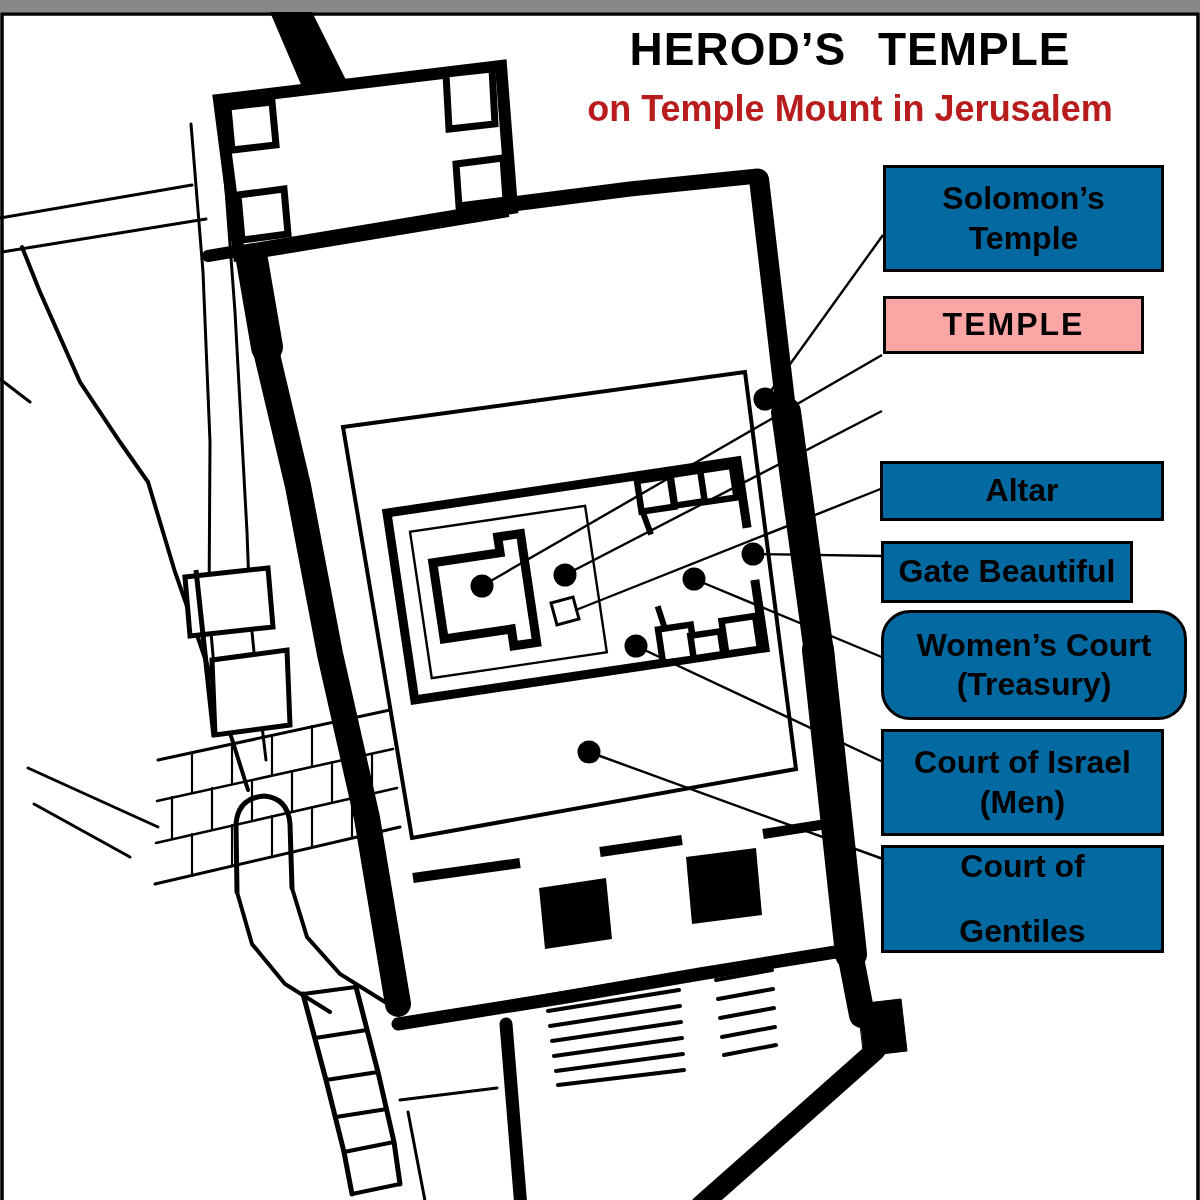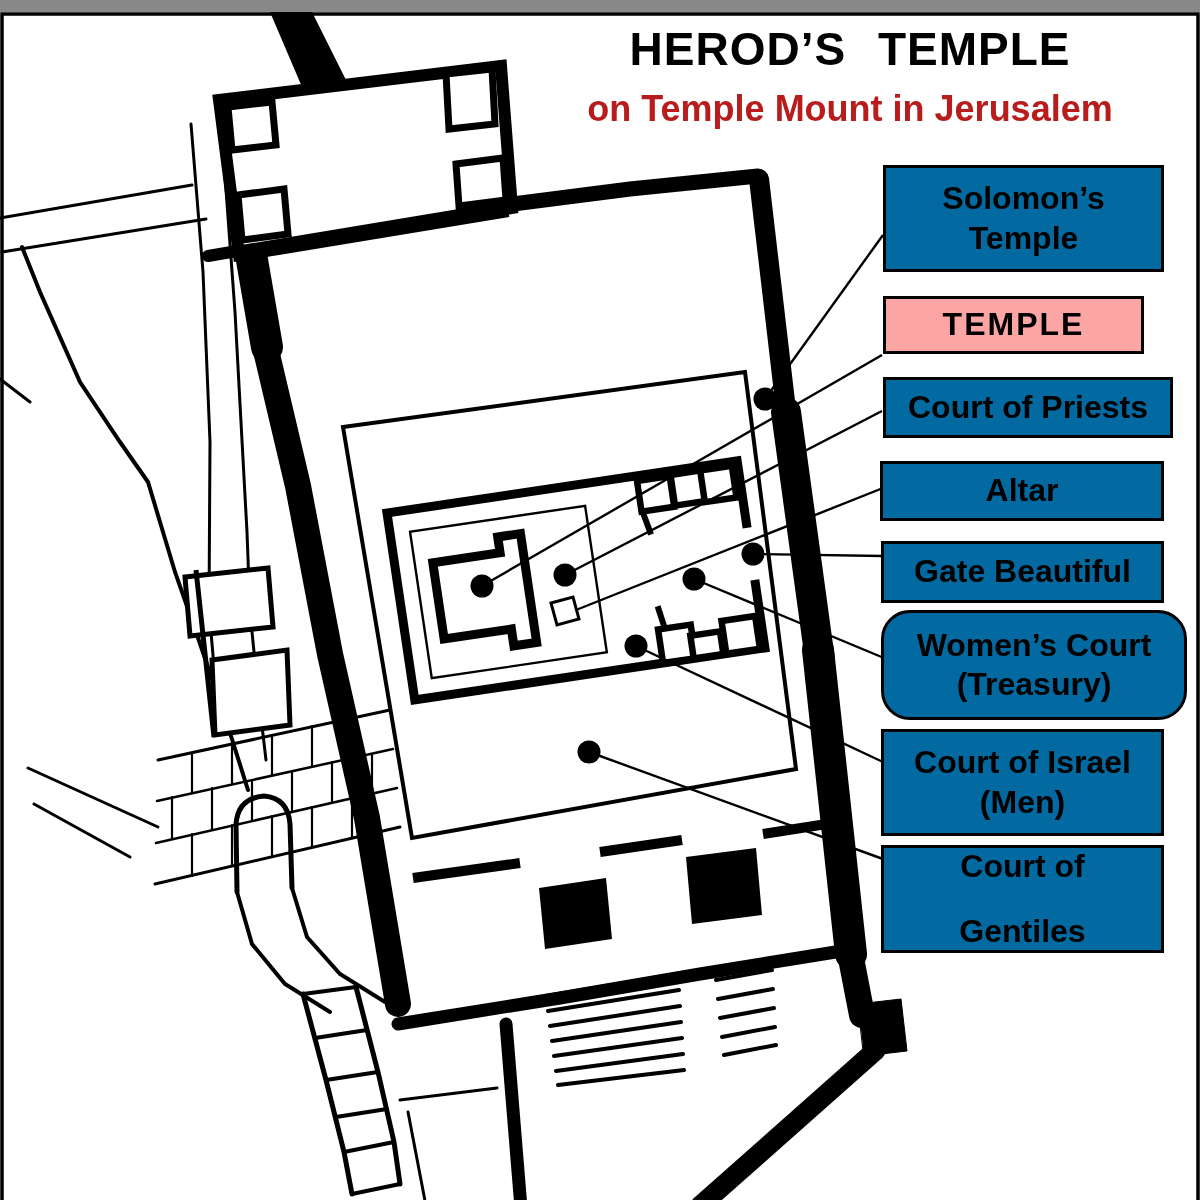--- a/index.html
+++ b/index.html
@@ -146,29 +146,25 @@
   <div class="subtitle">on Temple Mount in Jerusalem</div>
 
   <div class="label-box" style="left:883px;top:153px;width:281px;height:107px;">
     <span>Solomon’s</span>
     <span>Temple</span>
   </div>
   <div class="label-box" style="left: 883px; top: 284px; width: 261px; height: 58px; letter-spacing: 2px; background: #fca5a5;">
     <span>TEMPLE</span>
 
   </div>
-  <div class="label-box" style="left:883px;top:365px;width:290px;height:61px;">
-    <span>Court of Priests</span>
-
-  </div>
   <div class="label-box" style="left:880px;top:449px;width:284px;height:60px;">
     <span>Altar</span>
 
   </div>
-  <div class="label-box" style="left:881px;top:529px;width:283px;height:62px;">
+  <div class="label-box" style="left:881px;top:529px;width:252px;height:62px;">
     <span>Gate Beautiful</span>
 
   </div>
   <div class="label-box" style="left:881px;top:598px;width:306px;height:110px;border-radius:29px;">
     <span>Women’s Court</span>
     <span>(Treasury)</span>
   </div>
   <div class="label-box" style="left:881px;top:717px;width:283px;height:107px;">
     <span>Court of Israel</span>
     <span>(Men)</span>

